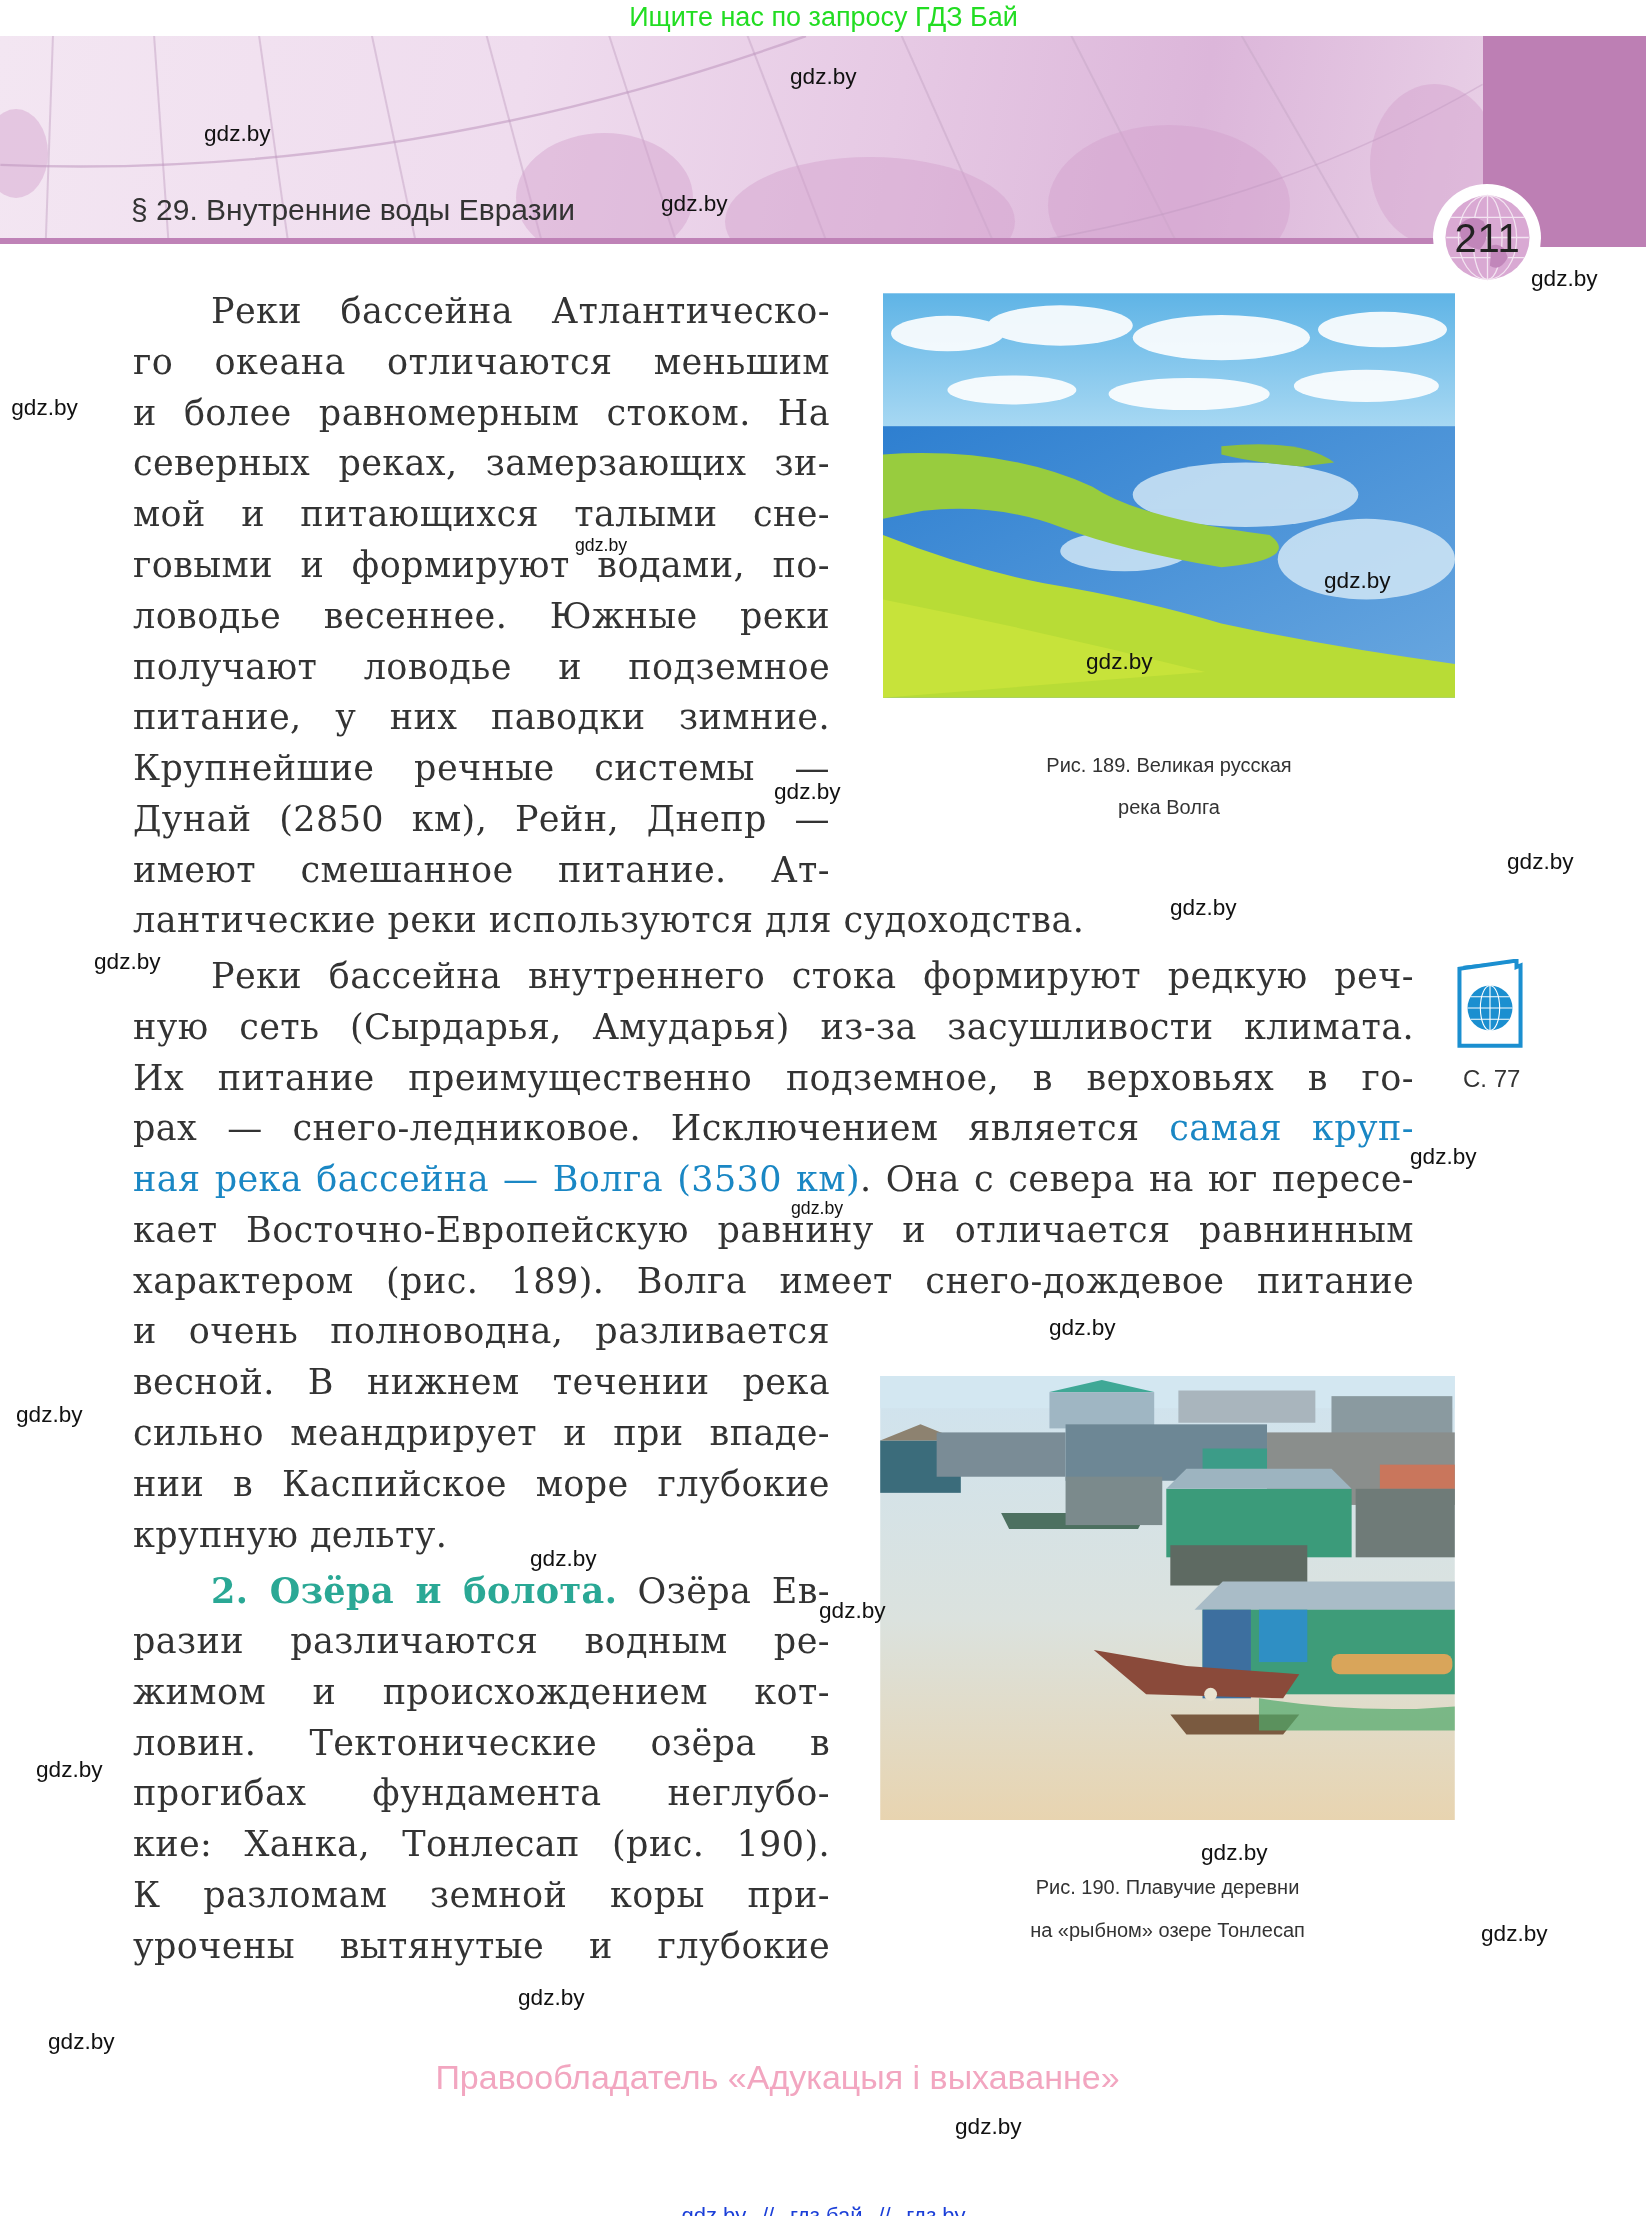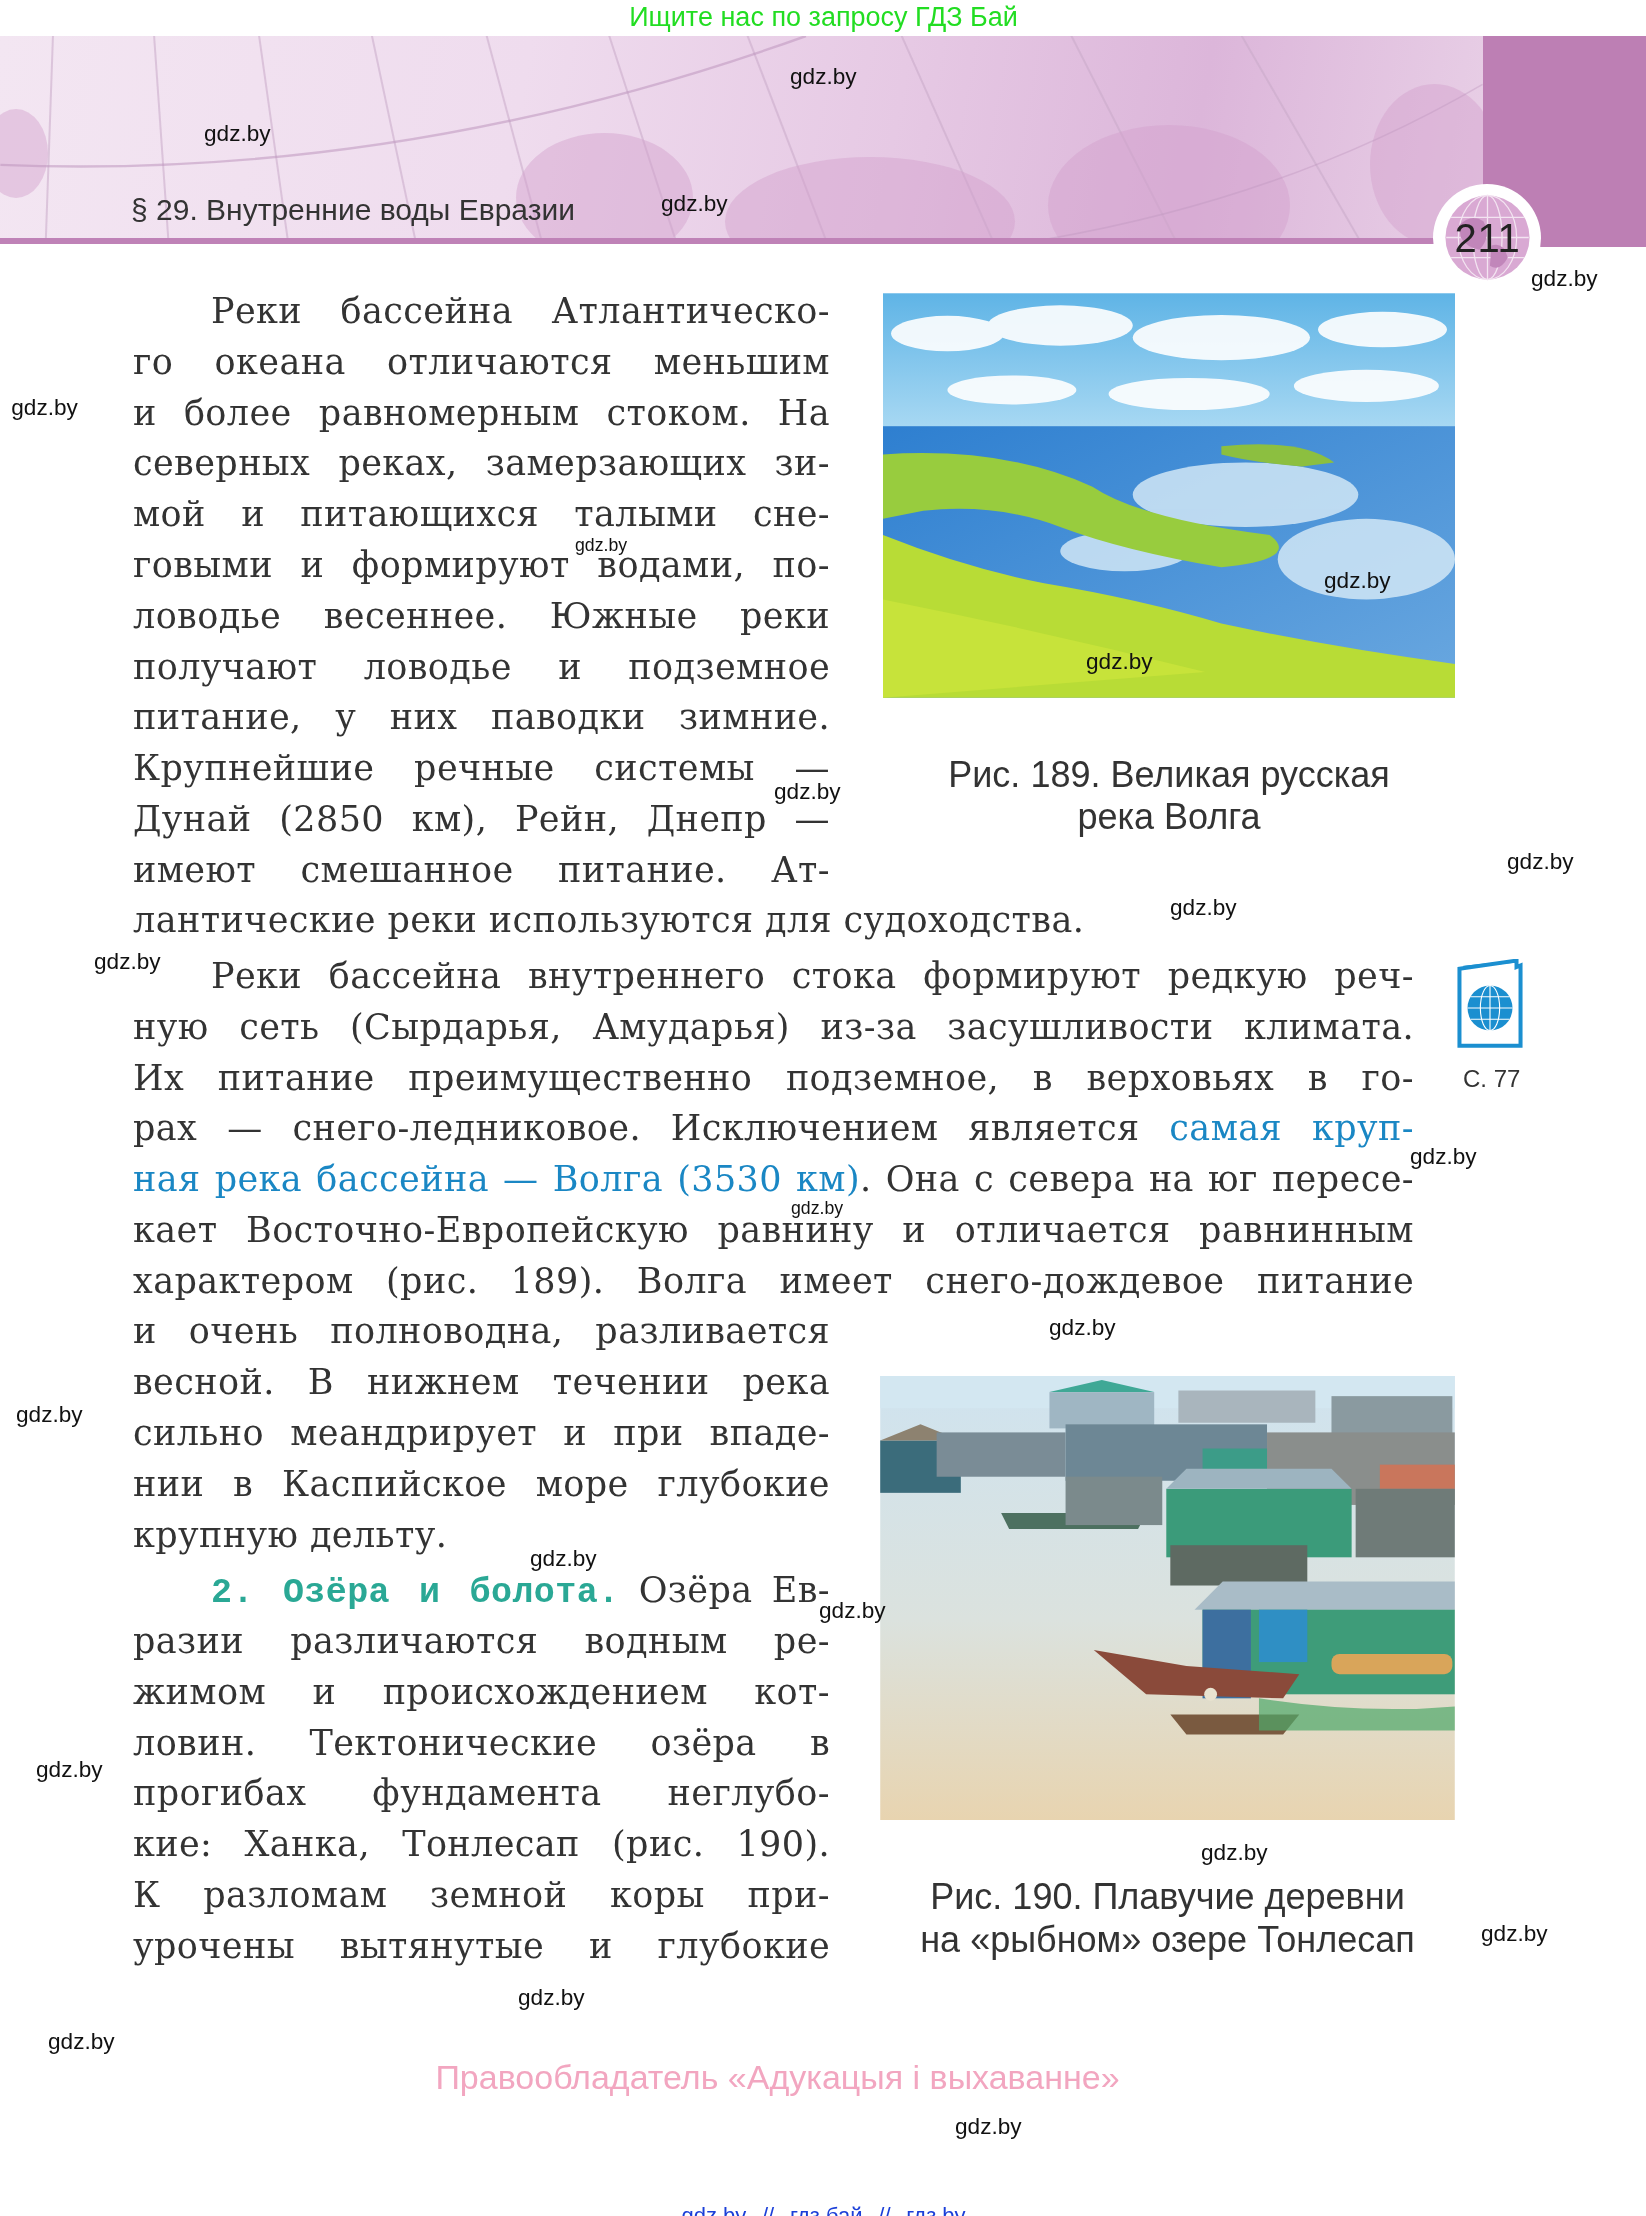--- a/index.html
+++ b/index.html
@@ -17,24 +17,24 @@
   .page-number { left:1443px; top:216px; width:89px; text-align:center; font-family:"Liberation Sans", sans-serif; font-size:40px; color:#222; letter-spacing:0.8px; }
   .section-title { left:131px; top:193px; font-family:"Liberation Sans", sans-serif; font-size:30px; color:#333; }
   .wm { font-family:"Liberation Sans", sans-serif; font-size:22.6px; color:#111; }
   .wm-small { font-family:"Liberation Sans", sans-serif; font-size:17.7px; color:#111; }
   .body-line { left:133px; font-size:35px; color:#333; white-space:nowrap; letter-spacing:0.4px; line-height:1; }
   .narrow { width:697px; text-align:justify; text-align-last:justify; }
   .wide { width:1281px; text-align:justify; text-align-last:justify; }
   .indent { padding-left:78px; box-sizing:border-box; }
   .last { text-align-last:left; }
   .hl-blue { color:#1a87c4; }
-  .hl-teal { color:#2aa895; font-weight:bold;font-family:Liberation Mono, monospace; }
+  .hl-teal { color:#2aa895; font-weight:bold; }
   .ital { }
   .photo { overflow:hidden; }
-  .caption { font-family:"Liberation Sans", sans-serif; font-size:36px; color:#333; text-align:center; }
+  .caption { font-family:"Liberation Sans", sans-serif; font-size:20px; color:#333; text-align:center; }
   .footer-rights { left:0; width:1555px; text-align:center; top:2058px; font-family:"Liberation Sans", sans-serif; font-size:34px; color:#f2a6c0; }
   .footer-links { left:0; width:1647px; text-align:center; top:2180px; font-family:"Liberation Sans", sans-serif; font-size:22px; color:#1b3fd8;margin-top:23px; }
   .footer-links span { margin:0 4.8px; }
   .ref-label { font-family:"Liberation Sans", sans-serif; font-size:24px; color:#333; }
 </style>
 </head>
 <body>
 
 <div class="abs top-banner">Ищите нас по запросу ГДЗ Бай</div>
 

